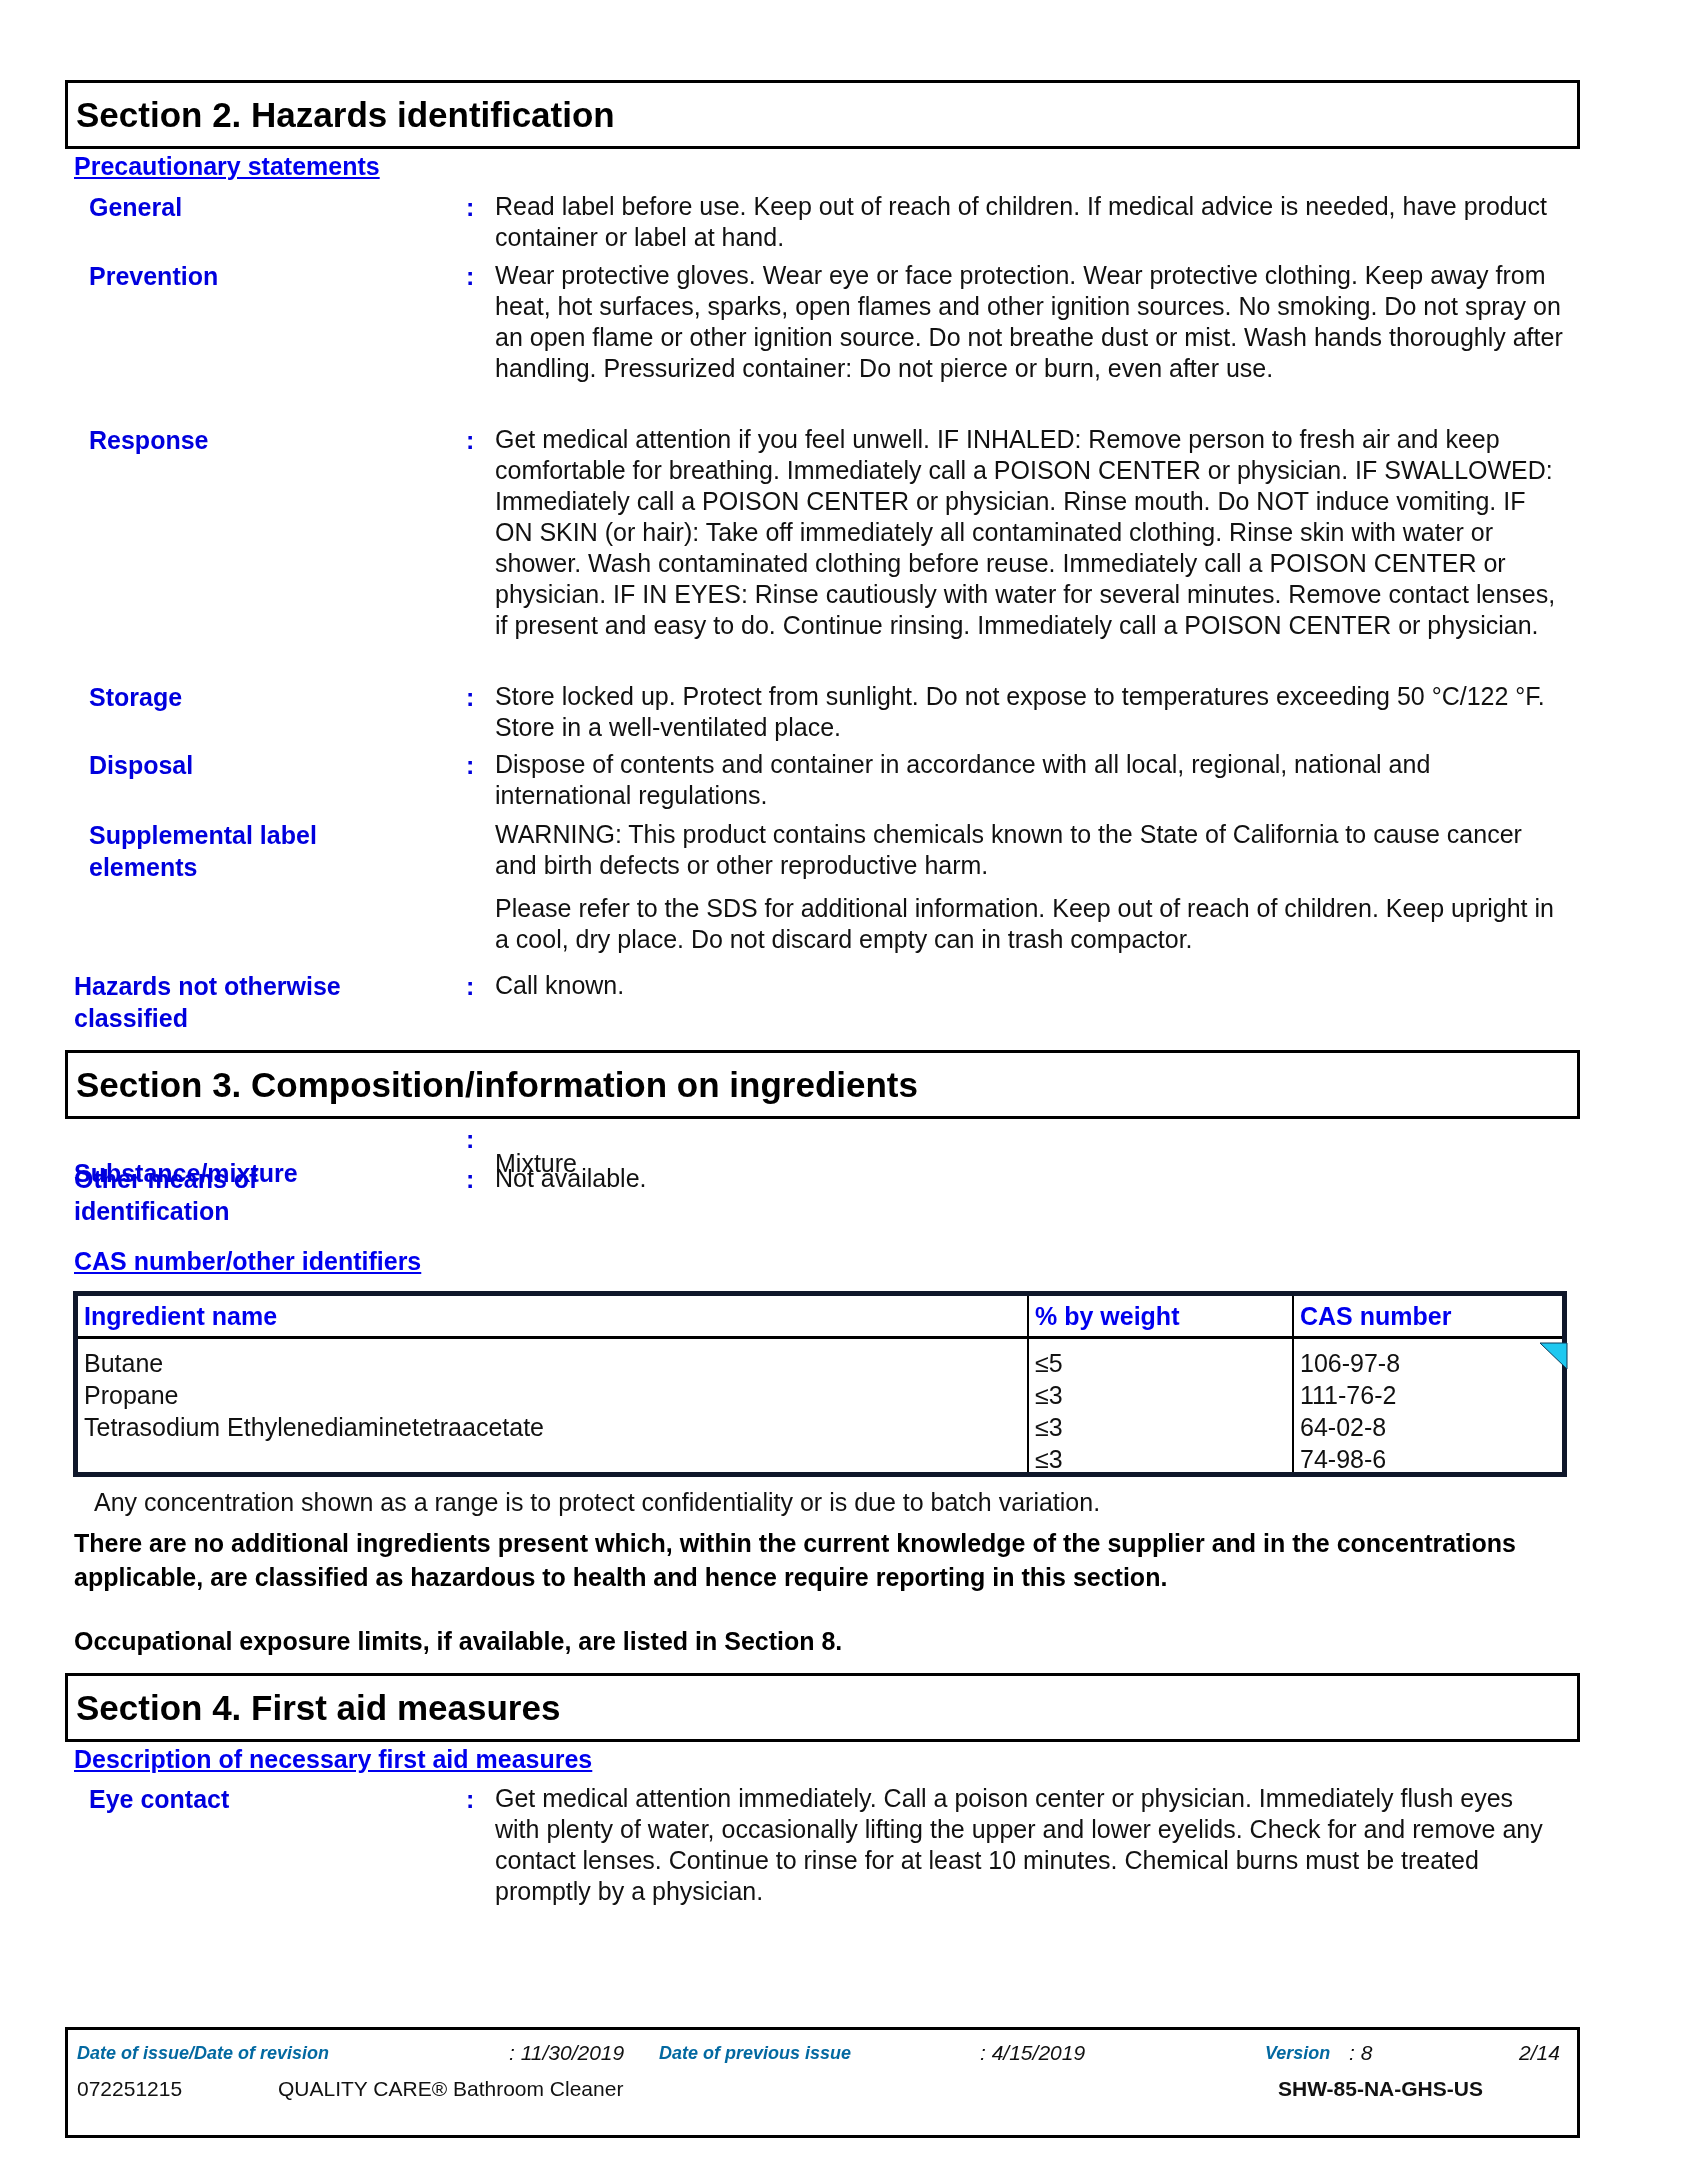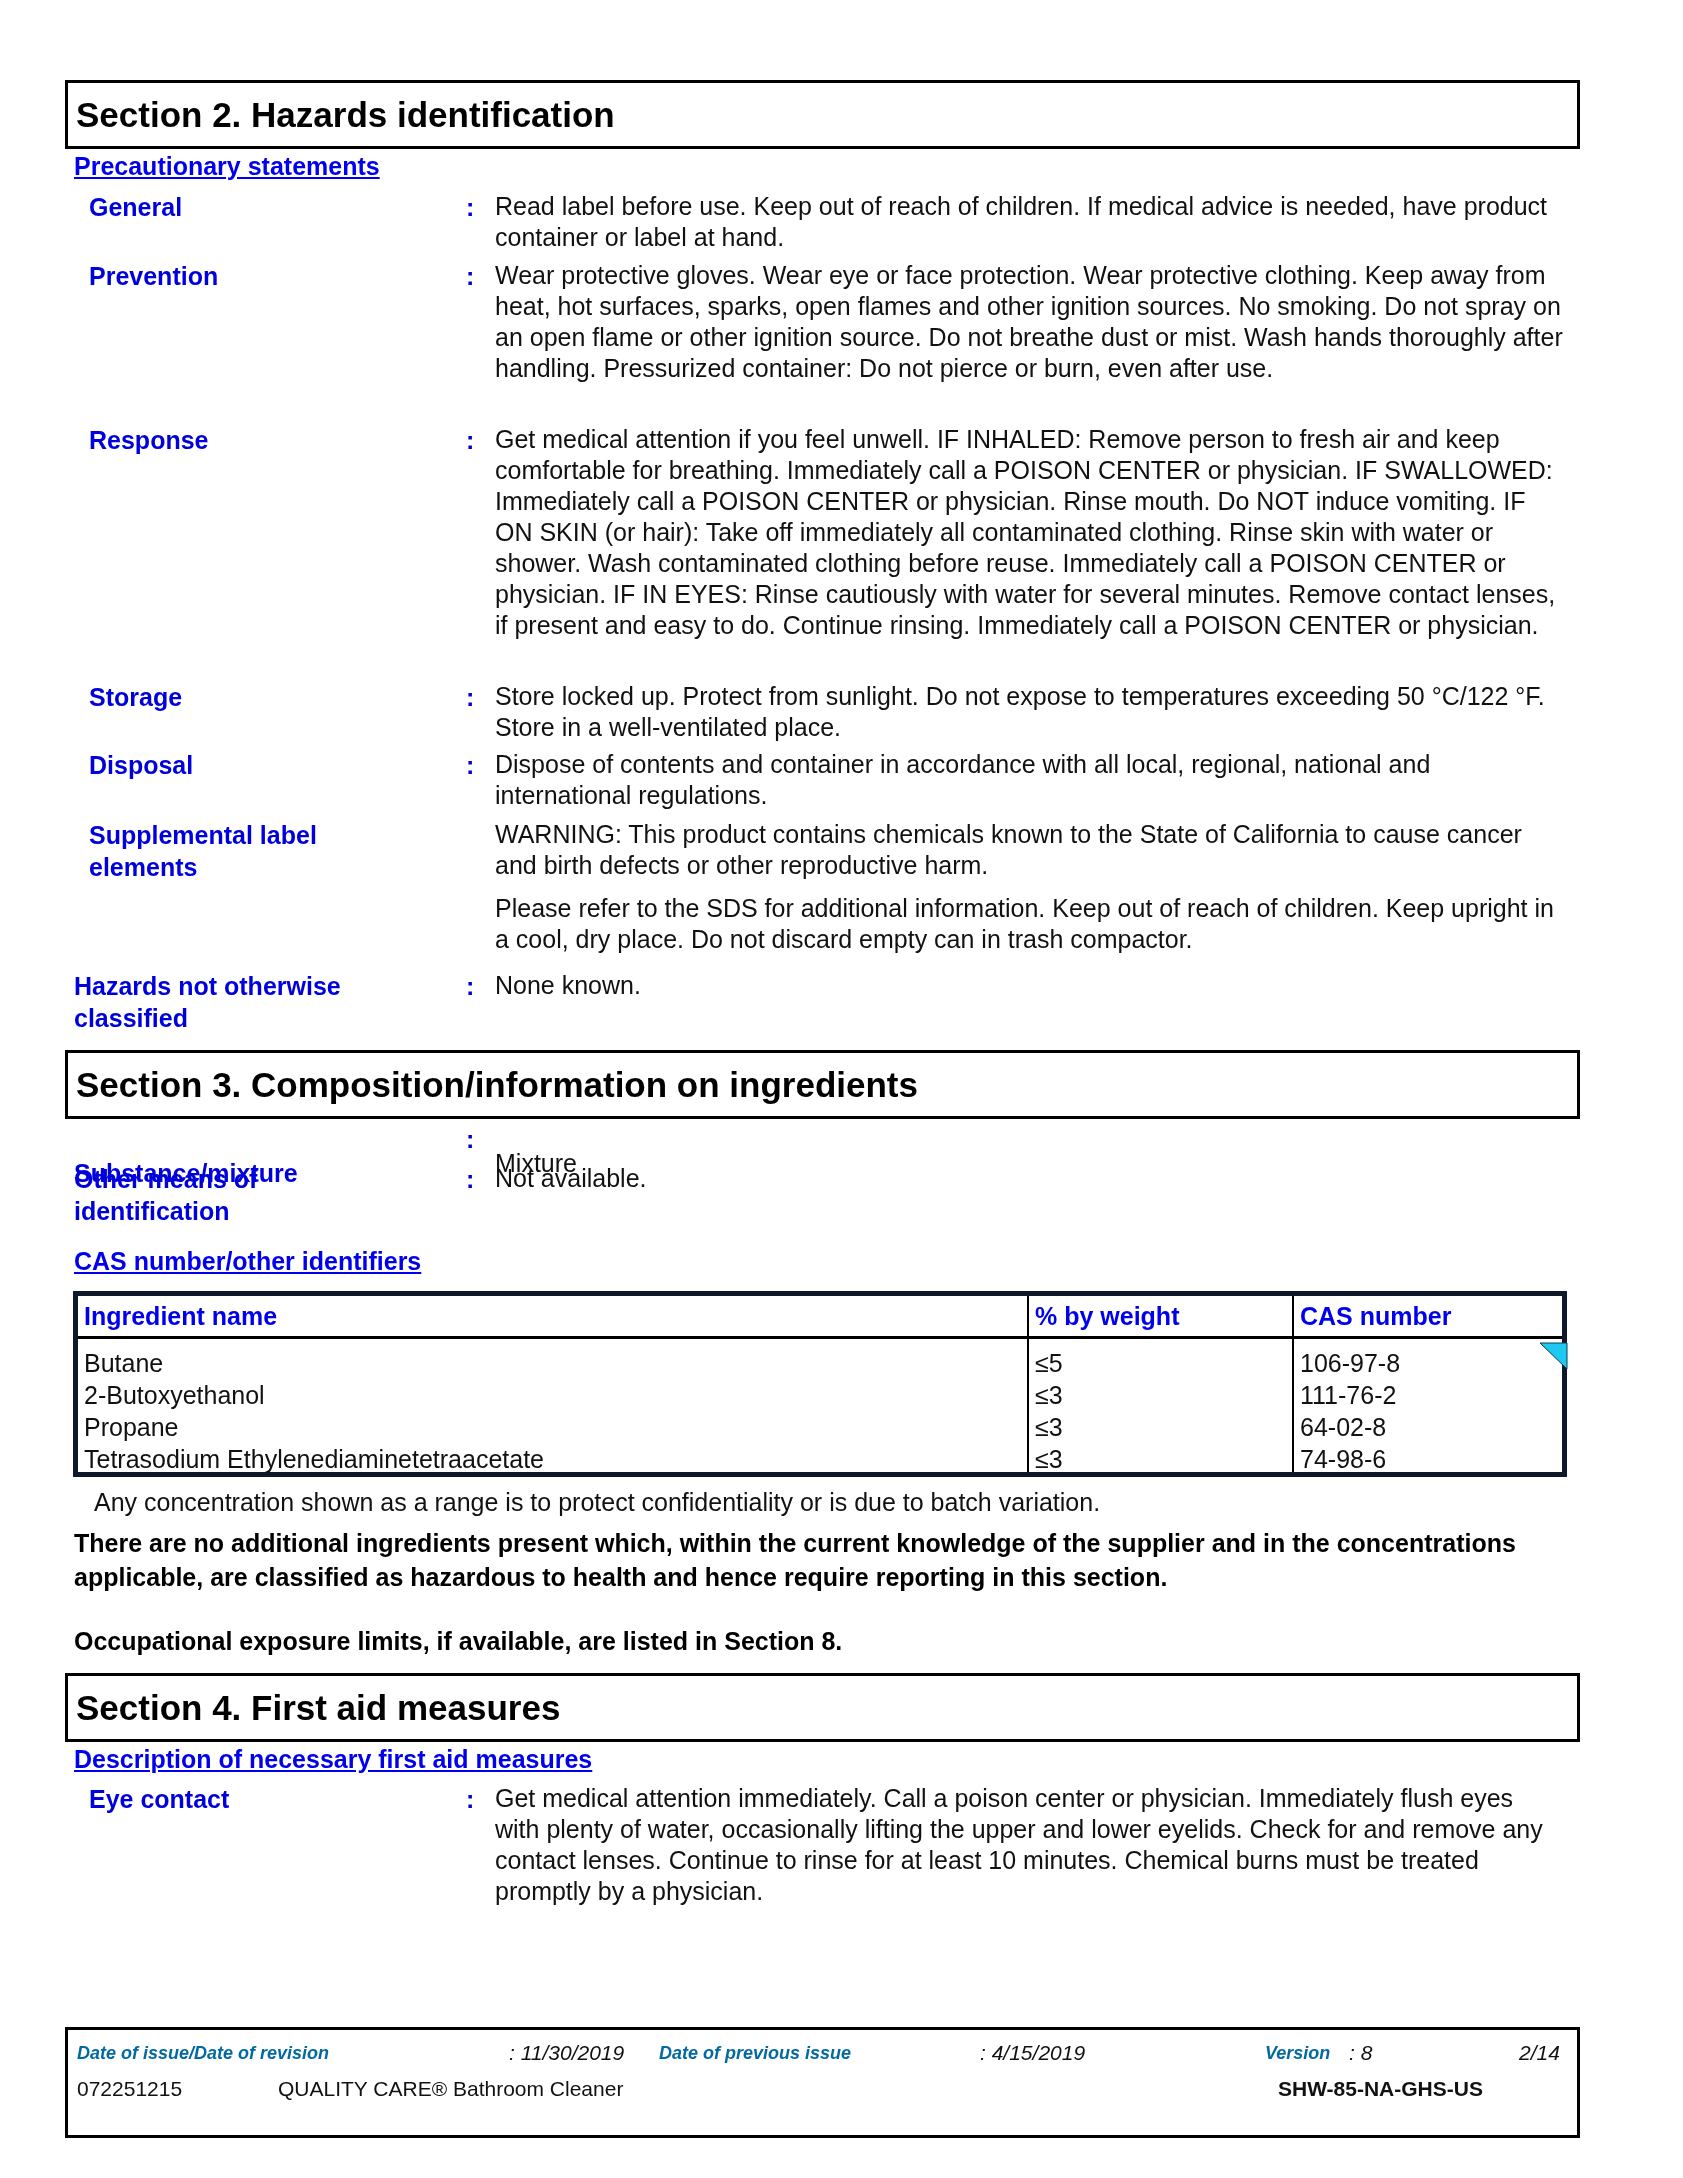--- a/index.html
+++ b/index.html
@@ -66,21 +66,21 @@
 <div class="row-label" style="left:89px; top:749px;">Disposal</div>
 <div class="row-colon" style="top:749px;">:</div>
 <div class="row-value" style="top:749px;">Dispose of contents and container in accordance with all local, regional, national and international regulations.</div>
 
 <div class="row-label" style="left:89px; top:819px; width:337px;">Supplemental label elements</div>
 <div class="row-value" style="top:819px;">WARNING:  This product contains chemicals known to the State of California to cause cancer and birth defects or other reproductive harm.</div>
 <div class="row-value" style="top:893px;">Please refer to the SDS for additional information. Keep out of reach of children.  Keep upright in a cool, dry place. Do not discard empty can in trash compactor.</div>
 
 <div class="row-label" style="left:74px; top:970px; width:337px;">Hazards not otherwise classified</div>
 <div class="row-colon" style="top:970px;">:</div>
-<div class="row-value" style="top:970px;">None known.</div>
+<div class="row-value" style="top:970px;">Call known.</div>
 
 <div class="section-box" style="top:1050px;">
   <div class="section-title">Section 3. Composition/information on ingredients</div>
 </div>
 
 <div class="row-label" style="left:74px; top:1123px;margin-top:34px;">Substance/mixture</div>
 <div class="row-colon" style="top:1123px;">:</div>
 <div class="row-value" style="top:1148px;">Mixture</div>
 
 <div class="row-label" style="left:74px; top:1163px; width:257px;">Other means of identification</div>
@@ -92,21 +92,20 @@
 <div class="ing-table">
   <div class="ing-head"></div>
   <div class="col-div" style="left:949px;"></div>
   <div class="col-div" style="left:1214px;"></div>
   <div class="th" style="left:6px;">Ingredient name</div>
   <div class="th" style="left:957px;">% by weight</div>
   <div class="th" style="left:1222px;">CAS number</div>
 
   <div class="td-col" style="left:6px;">
     <div>Butane</div>
-    <div>2-Butoxyethanol</div>
     <div>Propane</div>
     <div>Tetrasodium Ethylenediaminetetraacetate</div>
   </div>
   <div class="td-col" style="left:957px;">
     <div>≤5</div>
     <div>≤3</div>
     <div>≤3</div>
     <div>≤3</div>
   </div>
   <div class="td-col" style="left:1222px;">

